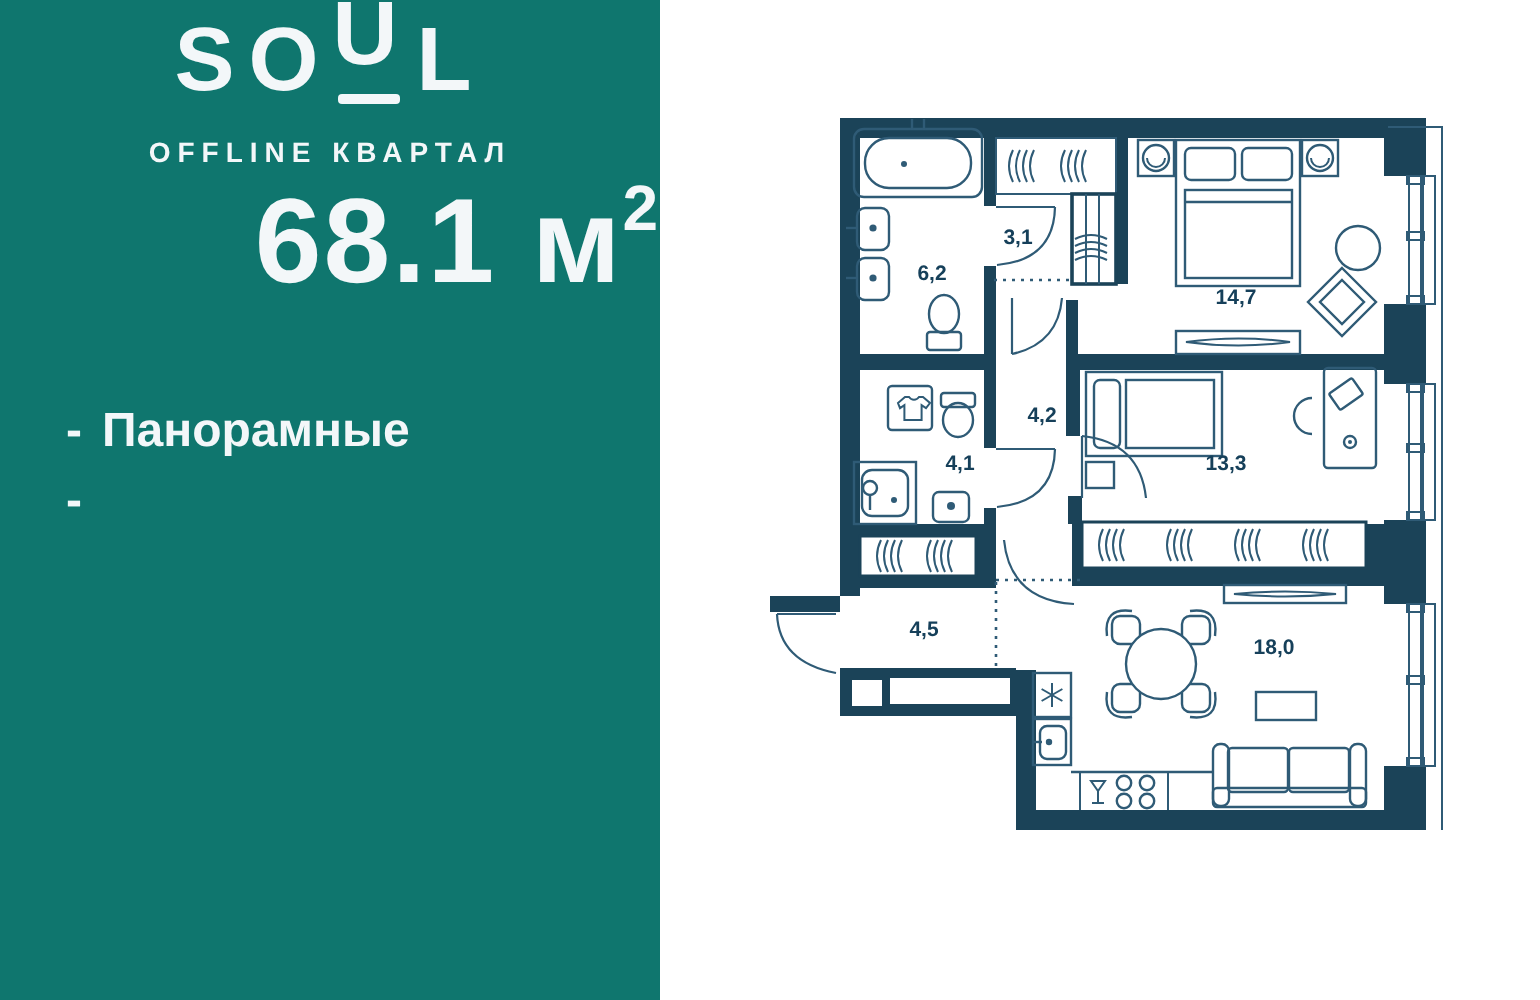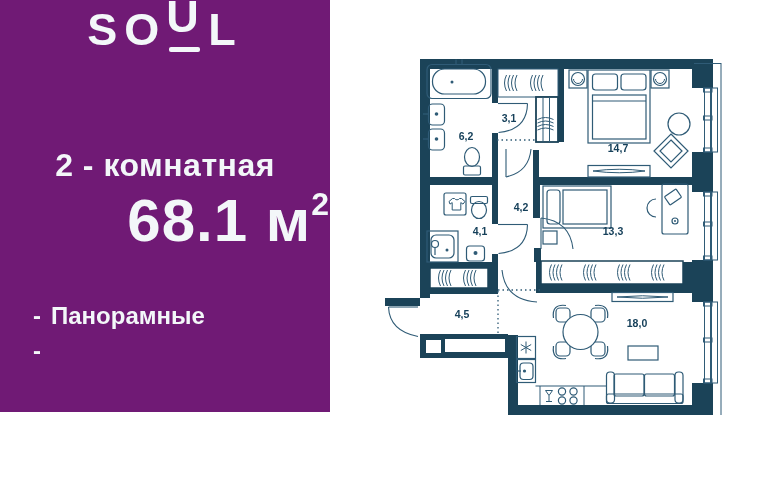--- a/index.html
+++ b/index.html
@@ -1,21 +1,21 @@
 <!DOCTYPE html>
 <html><head>
 <meta charset="utf-8">
 <style>
   html,body{margin:0;padding:0;}
   body{width:770px;height:500px;position:relative;background:#ffffff;
        font-family:"Liberation Sans", sans-serif;overflow:hidden;}
 
   
-  .panel{position:absolute;left:0;top:0;width:330px;height:412px;
-         background:#701a75;color:#F3F7F9;overflow:hidden;}
+  .panel{position:absolute;left:0;top:0;width:330px;height:500px;
+         background:#0f766e;color:#F3F7F9;overflow:hidden;}
   .logo{width:100%;text-align:center;}
   .logo-word{display:flex;justify-content:center;align-items:flex-end;
              height:52px;margin-top:0;font-weight:bold;font-size:45px;
              letter-spacing:7px;line-height:1;}
   .logo-word span{display:block;}
   .logo-u-wrap{position:relative;width:42px;height:52px;}
   .logo-u{position:absolute;left:0px;bottom:13px;}
   .logo-u-line{position:absolute;left:3px;bottom:0;width:31px;height:5px;
                background:#F3F7F9;border-radius:2px;}
   .logo-sub{margin-top:16px;font-size:14px;font-weight:bold;letter-spacing:3.5px;}
@@ -48,23 +48,23 @@
 <div class="panel">
   <div class="logo">
     <div class="logo-word">
       <span>SO</span>
         <span class="logo-u-wrap">
           <span class="logo-u">U</span>
           <span class="logo-u-line"></span>
         </span>
         <span>L</span>
     </div>
+    <div class="logo-sub">OFFLINE КВАРТАЛ</div>
   </div>
 
-  <div class="unit-type">2 - комнатная</div>
 
   <div class="area-line"><span>68.1</span><span> </span><span>м</span><span class="area-sup">2</span>
   </div>
 
   <div class="features">
     <div class="feature">
       <span class="dash">-</span>
       <span>Панорамные</span>
     </div>
     <div class="feature">

